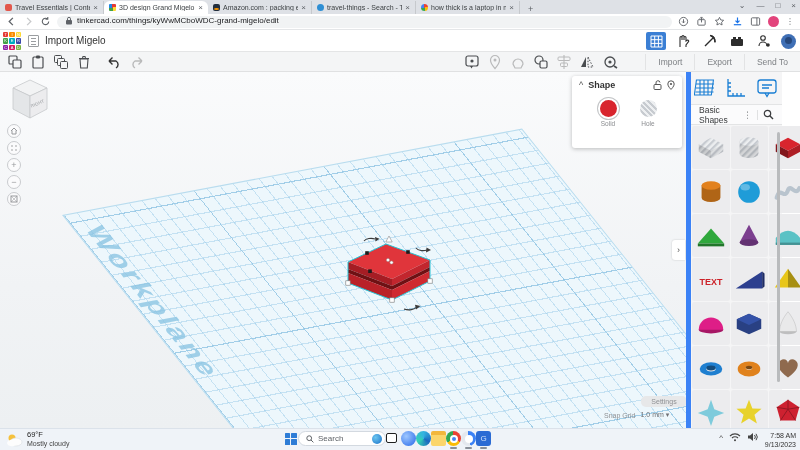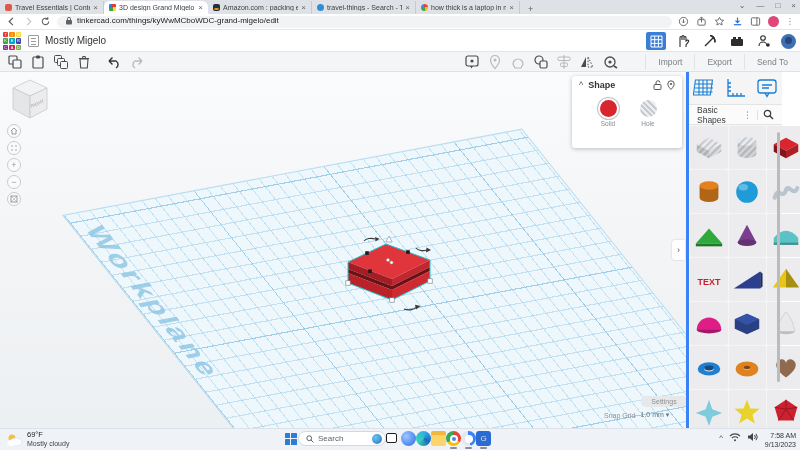--- a/index.html
+++ b/index.html
@@ -68,21 +68,21 @@
   
   #shapepanel { position:absolute; left:572px; top:76px; width:110px; height:72px; background:#fff; border-radius:3px; box-shadow:0 1px 4px rgba(0,0,0,.25); }
   #sp-head { display:flex; align-items:center; gap:5px; padding:4px 7px 2px; font-size:9px; color:#333; }
   #sp-title { font-weight:bold; flex:1; }
   .spitem { position:absolute; top:22px; width:40px; text-align:center; font-size:6.5px; color:#8a8c8f; }
   .spdot { width:17px; height:17px; border-radius:50%; margin:2px auto 3px; }
   .spdot.solid { background:#d8252e; box-shadow:0 0 0 2px #fff, 0 0 0 3px #c2c4c6; }
   .spdot.hole { background:repeating-linear-gradient(45deg,#c7cbd0 0 2px,#edeff1 2px 4px); }
 
   
-  #sidebar { position:absolute; left:686px; top:72px; width:96px; height:356px; background:#f5f5f6; border-left:3px solid #3b82f6; }
+  #sidebar { position:absolute; left:686px; top:72px; width:96px; height:356px; background:#f5f5f6; border-left:5px solid #3b82f6; }
   #helpers { display:flex; justify-content:space-around; align-items:center; height:33px; border-bottom:1px solid #e3e4e5; }
   .helper { width:24px; height:24px; color:#1a7fd4; }
   #catrow { display:flex; align-items:center; height:20px; padding:0 4px 0 8px; border-bottom:1px solid #e3e4e5; background:#fbfbfc; }
   #catlabel { flex:1; font-size:8.5px; color:#3a3c3e; }
   #catdots { font-size:9px; color:#7b7e81; padding:0 5px; border-right:1px solid #e0e1e2; }
   #searchbtn { width:20px; text-align:center; color:#3a3c3e; }
   #shapegrid { display:grid; grid-template-columns:repeat(3,37.5px); grid-auto-rows:43px; gap:1px; padding:1px 0 0 1px; background:#f5f5f6; }
   .tile { background:#ececee; border-radius:2px; display:flex; align-items:center; justify-content:center; }
   #sb-scroll { position:absolute; right:2px; top:60px; width:3px; height:250px; background:#b9bbbd; border-radius:2px; }
 
@@ -199,21 +199,21 @@
     <span style="background:#fb8c00">I</span>
     <span style="background:#fdd835">N</span>
     <span style="background:#43a047">K</span>
     <span style="background:#00acc1">E</span>
     <span style="background:#3949ab">R</span>
     <span style="background:#8e24aa">C</span>
     <span style="background:#d81b60">A</span>
     <span style="background:#7cb342">D</span>
   </div>
   <div id="docicon"></div>
-  <div id="designtitle">Mostly Migelo</div>
+  <div id="designtitle">Import Migelo</div>
   <div id="tkhead-right">
     <div class="hbtn active">
       <svg width="13" height="13" viewBox="0 0 13 13">
           <path d="M1,1 h11 v11 h-11 Z M1,4.7 h11 M1,8.4 h11 M4.7,1 v11 M8.4,1 v11" stroke="#fff" fill="none" stroke-width="1"></path>
         </svg>
     </div>
     <div class="hbtn">
       <svg width="14" height="14" viewBox="0 0 14 14">
           <path d="M4,13 V7 M4,7 V3.5 a1,1 0 0 1 2,0 V6 M6,6 V2.5 a1,1 0 0 1 2,0 V6 M8,6 V3.5 a1,1 0 0 1 2,0 V7 l1.5,-1 a1,1 0 0 1 1,1.6 L10,11 v2" stroke="#2d2d2d" fill="none" stroke-width="1.1"></path>
         </svg>

